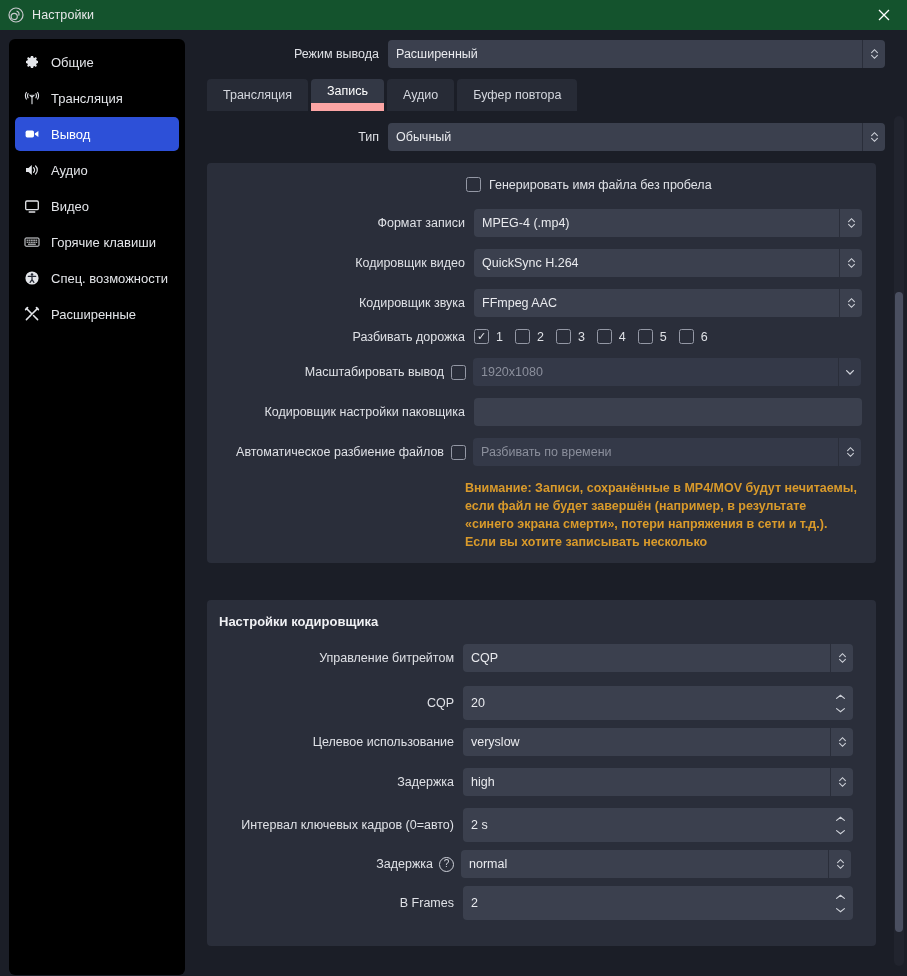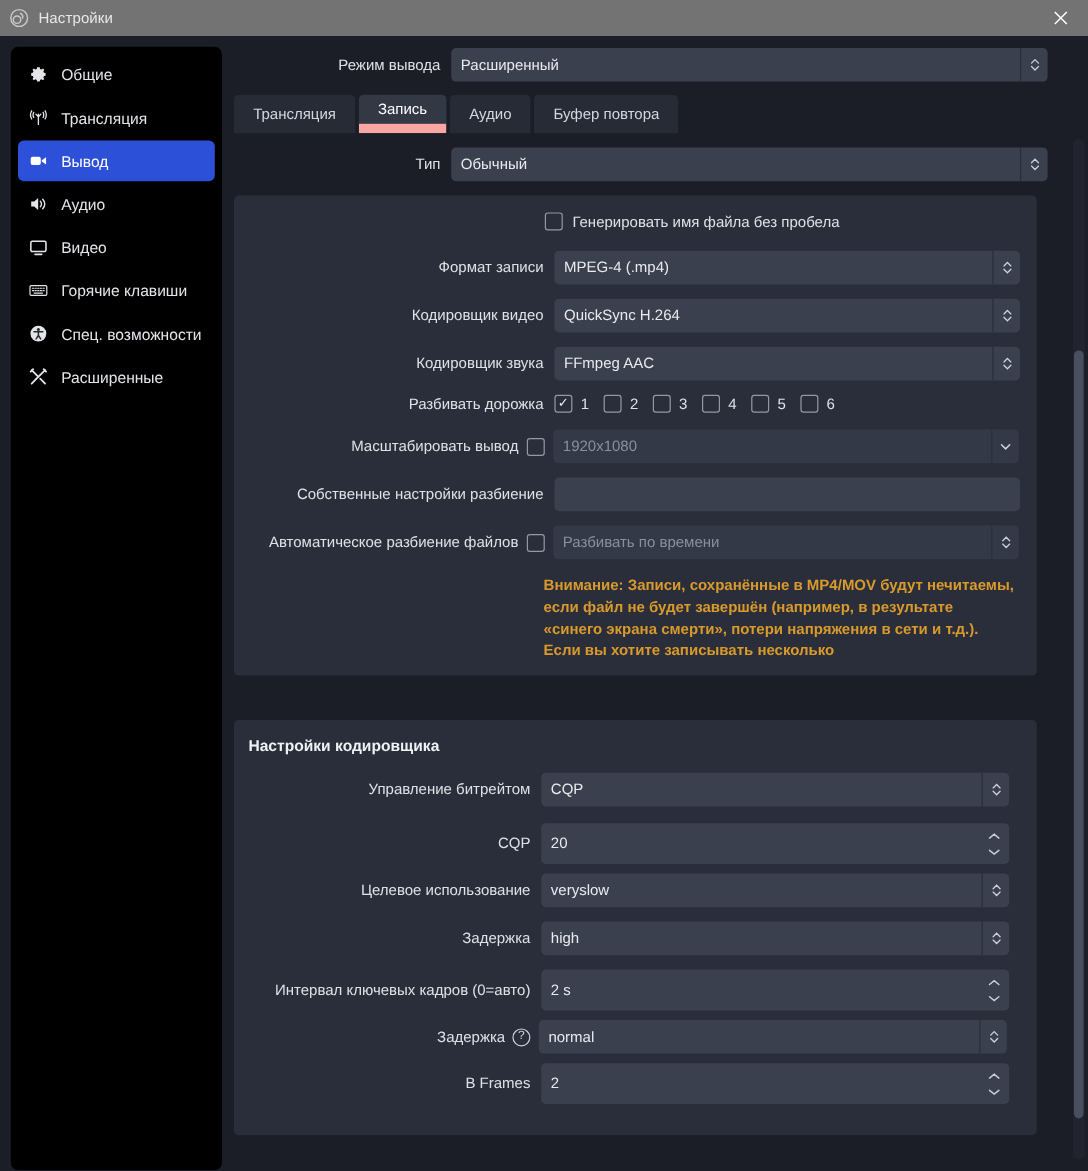--- a/index.html
+++ b/index.html
@@ -7,21 +7,21 @@
     width: 907px; height: 976px;
     background: #16181f;
     font-family: "Liberation Sans", sans-serif;
     overflow: hidden;
     -webkit-font-smoothing: antialiased;
   }
 
   
   .titlebar {
     height: 30px; width: 100%;
-    background: #737373;
+    background: #14532d;
     display: flex; align-items: center;
     position: relative;
   }
   .titlebar .logo { margin-left: 8px; display: flex; align-items: center; }
   .titlebar .title {
     color: #e8e8ea; font-size: 12.5px; margin-left: 8px;
     letter-spacing: .1px;
   }
   .titlebar .close {
     position: absolute; right: 0; top: 0;
@@ -59,21 +59,21 @@
   .side-item .ico {
     width: 18px; height: 18px;
     display: flex; align-items: center; justify-content: center;
     flex-shrink: 0;
   }
   .side-item .ico svg { display: block; }
 
   
   .content {
     flex: 1; position: relative;
-    padding: 9px 9px 0 10px;
+    padding: 9px 9px 0 22px;
     overflow: hidden;
   }
 
   
   .row { display: flex; align-items: center; margin-bottom: 0; }
   .lbl {
     color: #dfe1e6; font-size: 12.5px;
     text-align: right; flex-shrink: 0;
     white-space: nowrap;
   }
@@ -399,21 +399,21 @@
           <span class="val dim">1920x1080</span>
           <span class="btn">
             <svg width="10" height="8" viewBox="0 0 10 8" fill="none" stroke="#cdd0d8" stroke-width="1.3" stroke-linecap="round">
               <path d="M1.6 2.6 5 6 8.4 2.6"></path>
             </svg>
           </span>
         </div>
       </div>
 
       <div class="row" style="margin-top:12px; padding-left:4px;">
-        <span class="lbl" style="width:254px; margin-right:9px;">Собственные настройки разбиение</span>
+        <span class="lbl" style="width:254px; margin-right:9px;">Кодировщик настройки паковщика</span>
         <div class="fld plain" style="width:388px;">
           <span></span>
         </div>
       </div>
 
       <div class="row" style="margin-top:12px; padding-left:4px;">
         <span class="lbl" style="width:233px;">Автоматическое разбиение файлов</span>
         <span class="cb" style="margin:0 7px 0 7px;"></span>
         <div class="combo disabled" style="width:388px;">
           <span class="val dim">Разбивать по времени</span>

